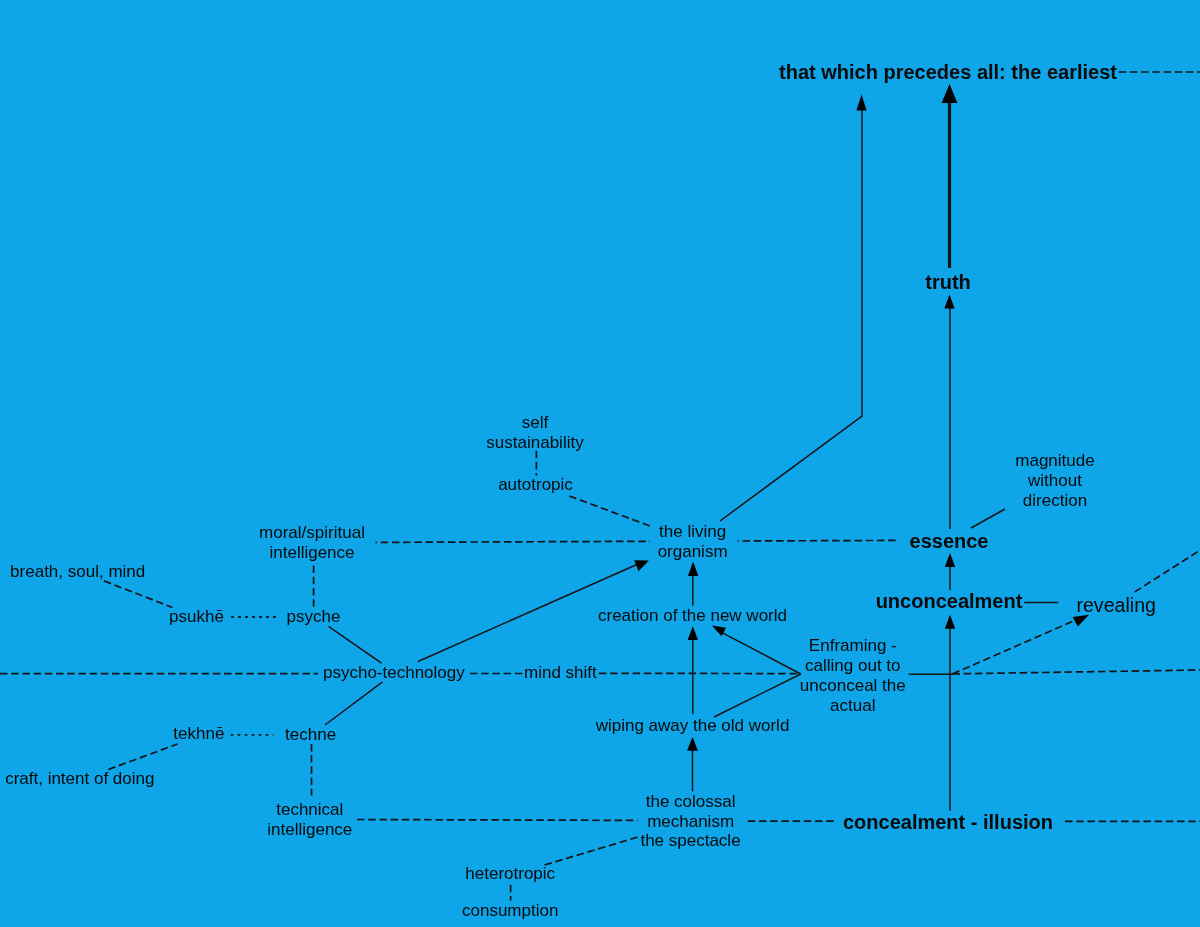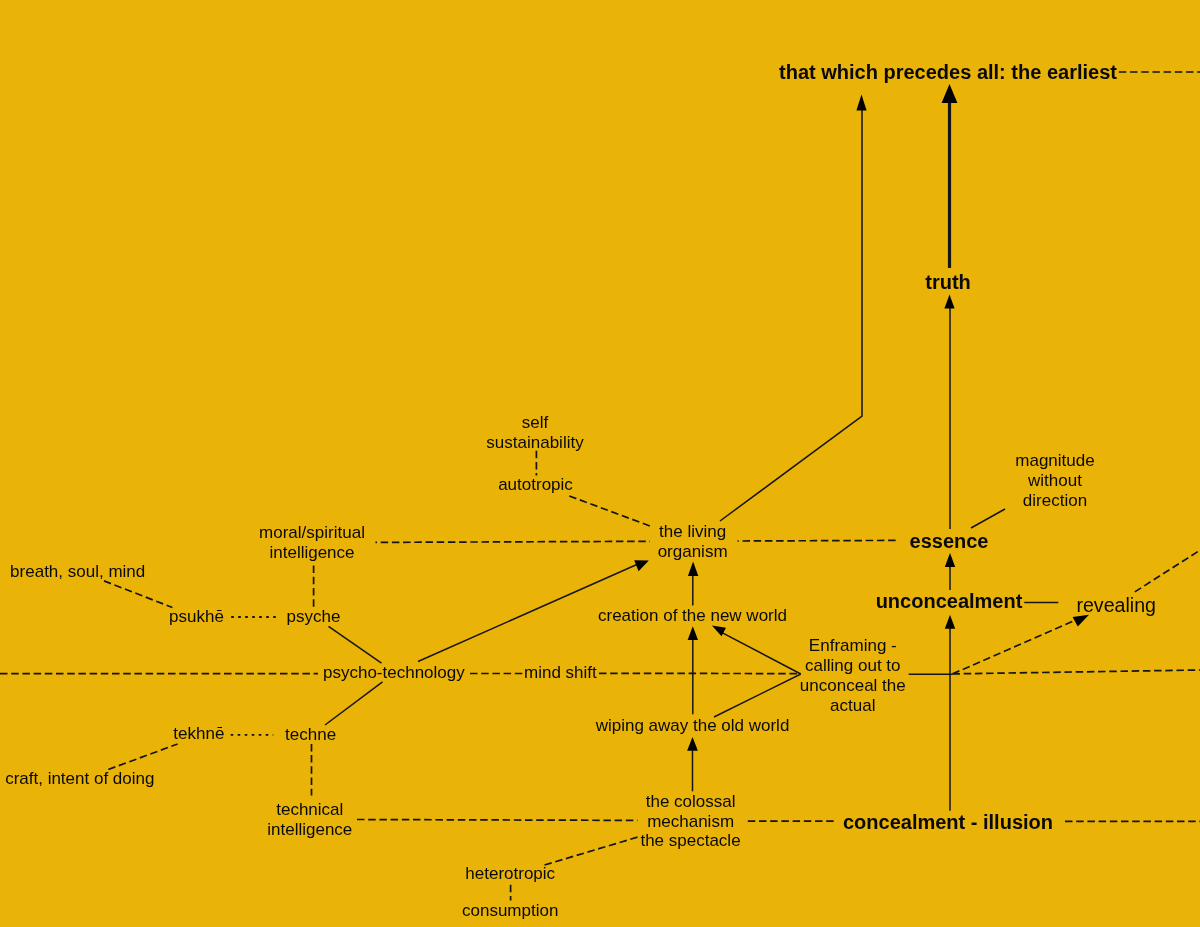--- a/index.html
+++ b/index.html
@@ -1,17 +1,17 @@
 <!DOCTYPE html>
 <html><head>
 <meta charset="utf-8">
 <title>Concept map: truth, technology and unconcealment</title>
 <style>
   html,body{margin:0;padding:0;background:#ffffff;}
-  #stage{position:relative;width:1200px;height:927px;background:#eab308;overflow:hidden;
+  #stage{position:relative;width:1200px;height:927px;background:#0ea5e9;overflow:hidden;
          font-family:"Liberation Sans",sans-serif;}
   svg#wires{position:absolute;left:0;top:0;width:1200px;height:927px;display:block;}
   .node{position:absolute;left:0;width:1200px;color:#0a0a0a;text-align:center;white-space:pre;
         font-family:"Liberation Sans",sans-serif;}
   .n-reg{font-size:17px;font-weight:400;line-height:20px;}
   .n-bold{font-size:20px;font-weight:700;line-height:21px;}
 </style>
 </head>
 <body>
 

